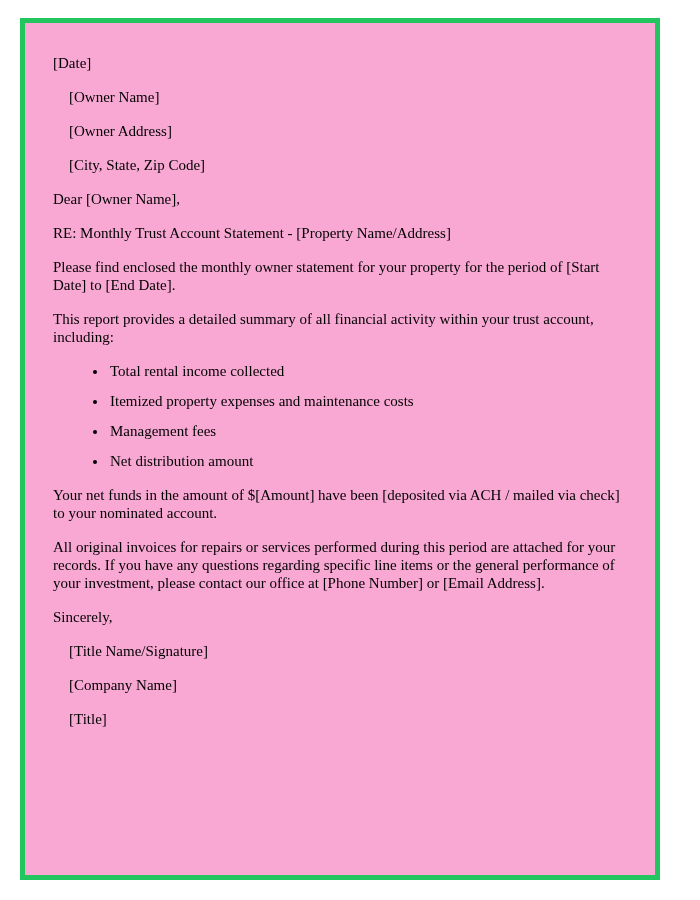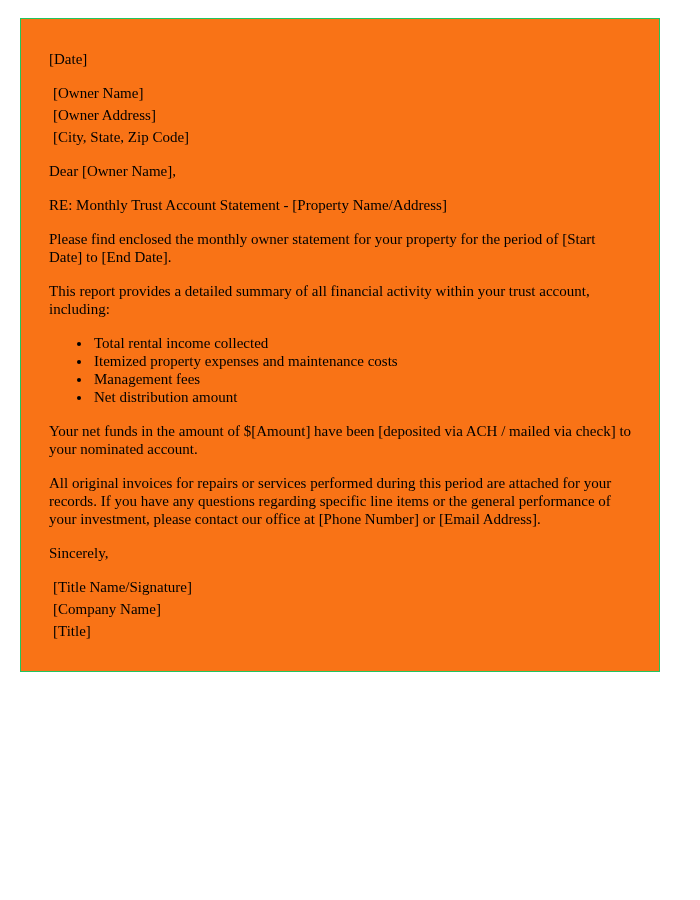--- a/index.html
+++ b/index.html
@@ -7,45 +7,45 @@
     padding: 0;
     background: #ffffff;
     width: 700px;
     height: 900px;
   }
   .page {
     position: absolute;
     left: 20px;
     top: 18px;
     width: 640px;
-    height: 654px;
-    border: 1px solid #22c55e;
-    background: #f97316;
+    height: 862px;
+    border: 5px solid #22c55e;
+    background: #f9a8d4;
     box-sizing: border-box;
   }
   .letter {
     padding: 31px 27px 0 28px;
     font-family: "Liberation Serif", serif;
     font-size: 15px;
     line-height: 18px;
     color: #000000;
   }
   .block {
     margin: 0 0 16px 0;
   }
   .line {
-    margin: 4px;
+    margin: 16px;
   }
   ul.bullet-list {
     margin: 0 0 16px 0;
     padding-left: 43px;
     list-style-type: disc;
   }
   ul.bullet-list li {
-    margin: 0;
+    margin: 12px;
     padding-left: 2px;
   }
 </style>
 </head>
 <body>
 
 <div class="page">
   <div class="letter">
 
     <p class="block">[Date]</p>

